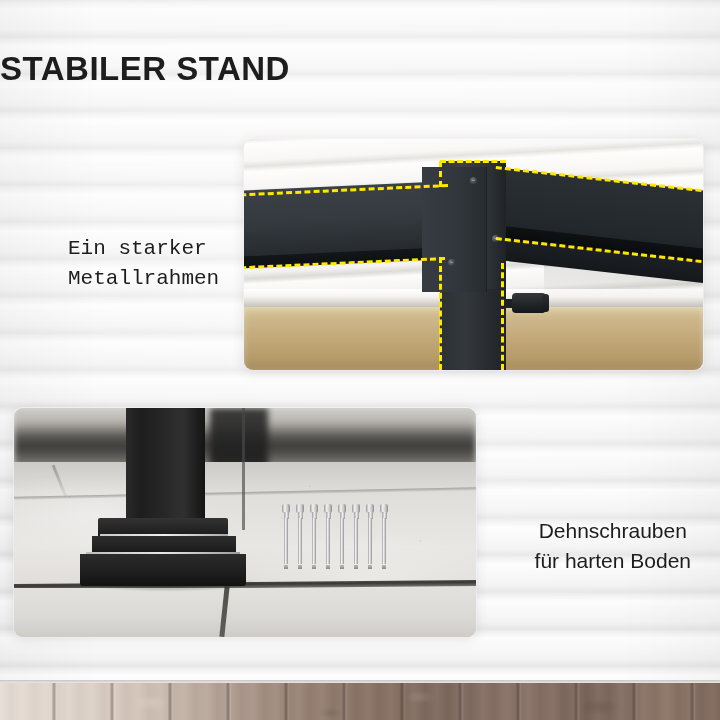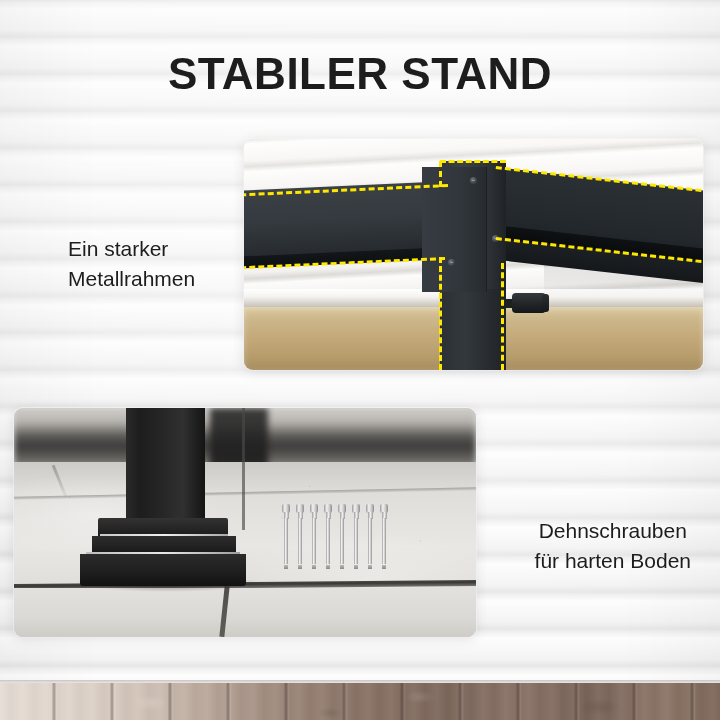--- a/index.html
+++ b/index.html
@@ -54,31 +54,31 @@
       radial-gradient(26px 12px at 150px 20px, rgba(255,255,255,0.18), rgba(255,255,255,0) 70%),
       radial-gradient(22px 10px at 420px 14px, rgba(255,255,255,0.13), rgba(255,255,255,0) 70%),
       radial-gradient(30px 12px at 600px 24px, rgba(0,0,0,0.10), rgba(0,0,0,0) 70%),
       radial-gradient(18px 8px at 330px 30px, rgba(0,0,0,0.10), rgba(0,0,0,0) 70%);
     opacity:.85;
   }
   .deck-topedge{position:absolute;left:0;top:0;width:720px;height:3px;background:#ffffff;opacity:.9;}
 
   
   .title{
-    position:absolute;left:0;top:52px;width:720px;text-align:center;
-    font-size:44px;font-weight:bold;color:#1d1d1d;letter-spacing:0.5px;
+    position:absolute;left:0;top:52px;width:720px;
+    font-size:33px;font-weight:bold;color:#1d1d1d;letter-spacing:0.5px;
     line-height:1;
   }
 
   
   .label{
     position:absolute;font-size:21px;color:#1d1d1d;line-height:1.42;
     font-weight:500;white-space:pre-line;
   }
-  .label-left{left:68px;top:234px;text-align:left;}
+  .label-left{left:68px;top:234px;text-align:left;font-family:Liberation Mono, monospace;}
   .label-right{right:29px;top:516px;text-align:center;}
 
   
   .panel{
     position:absolute;border-radius:9px;overflow:hidden;
     box-shadow:0 2px 12px rgba(90,90,90,0.17), 0 0 0 1px rgba(255,255,255,0.65);
     background:#ddd;
   }
   .panel-top{left:244px;top:139px;width:459px;height:231px;}
   .panel-bottom{left:14px;top:408px;width:462px;height:229px;}

